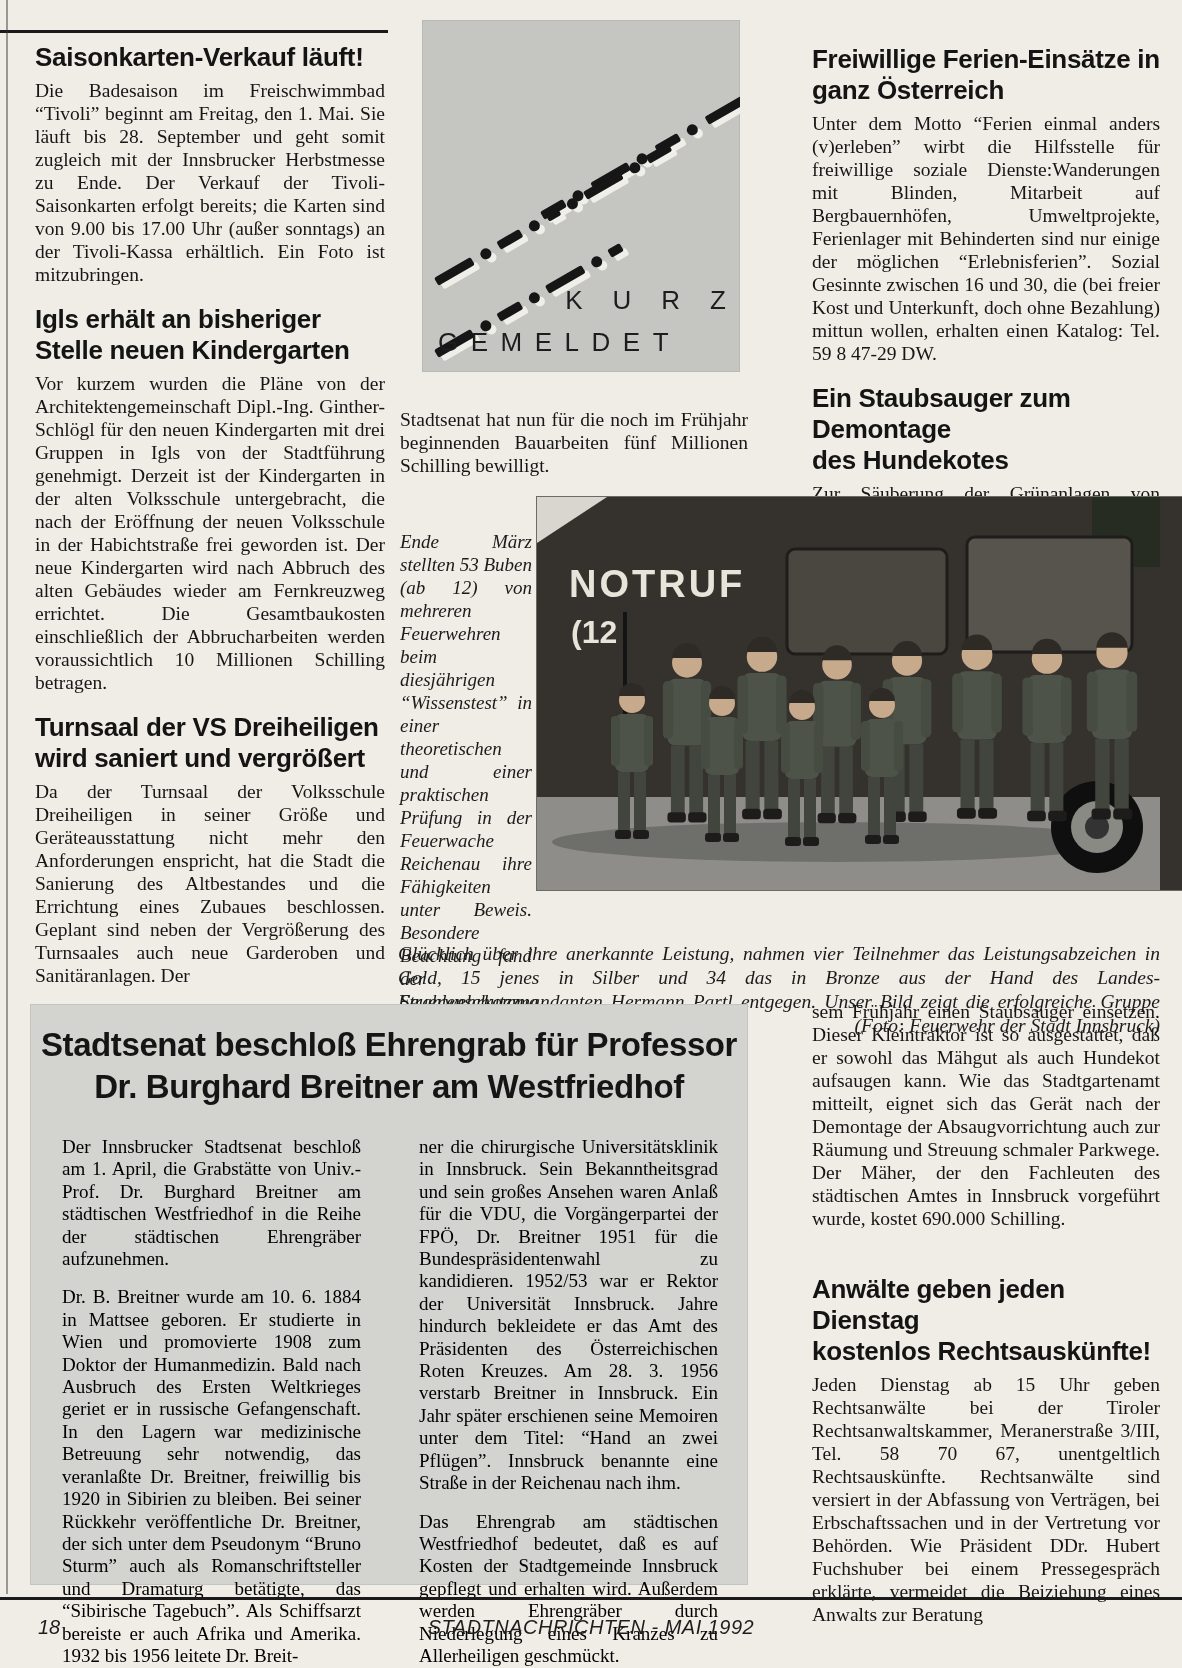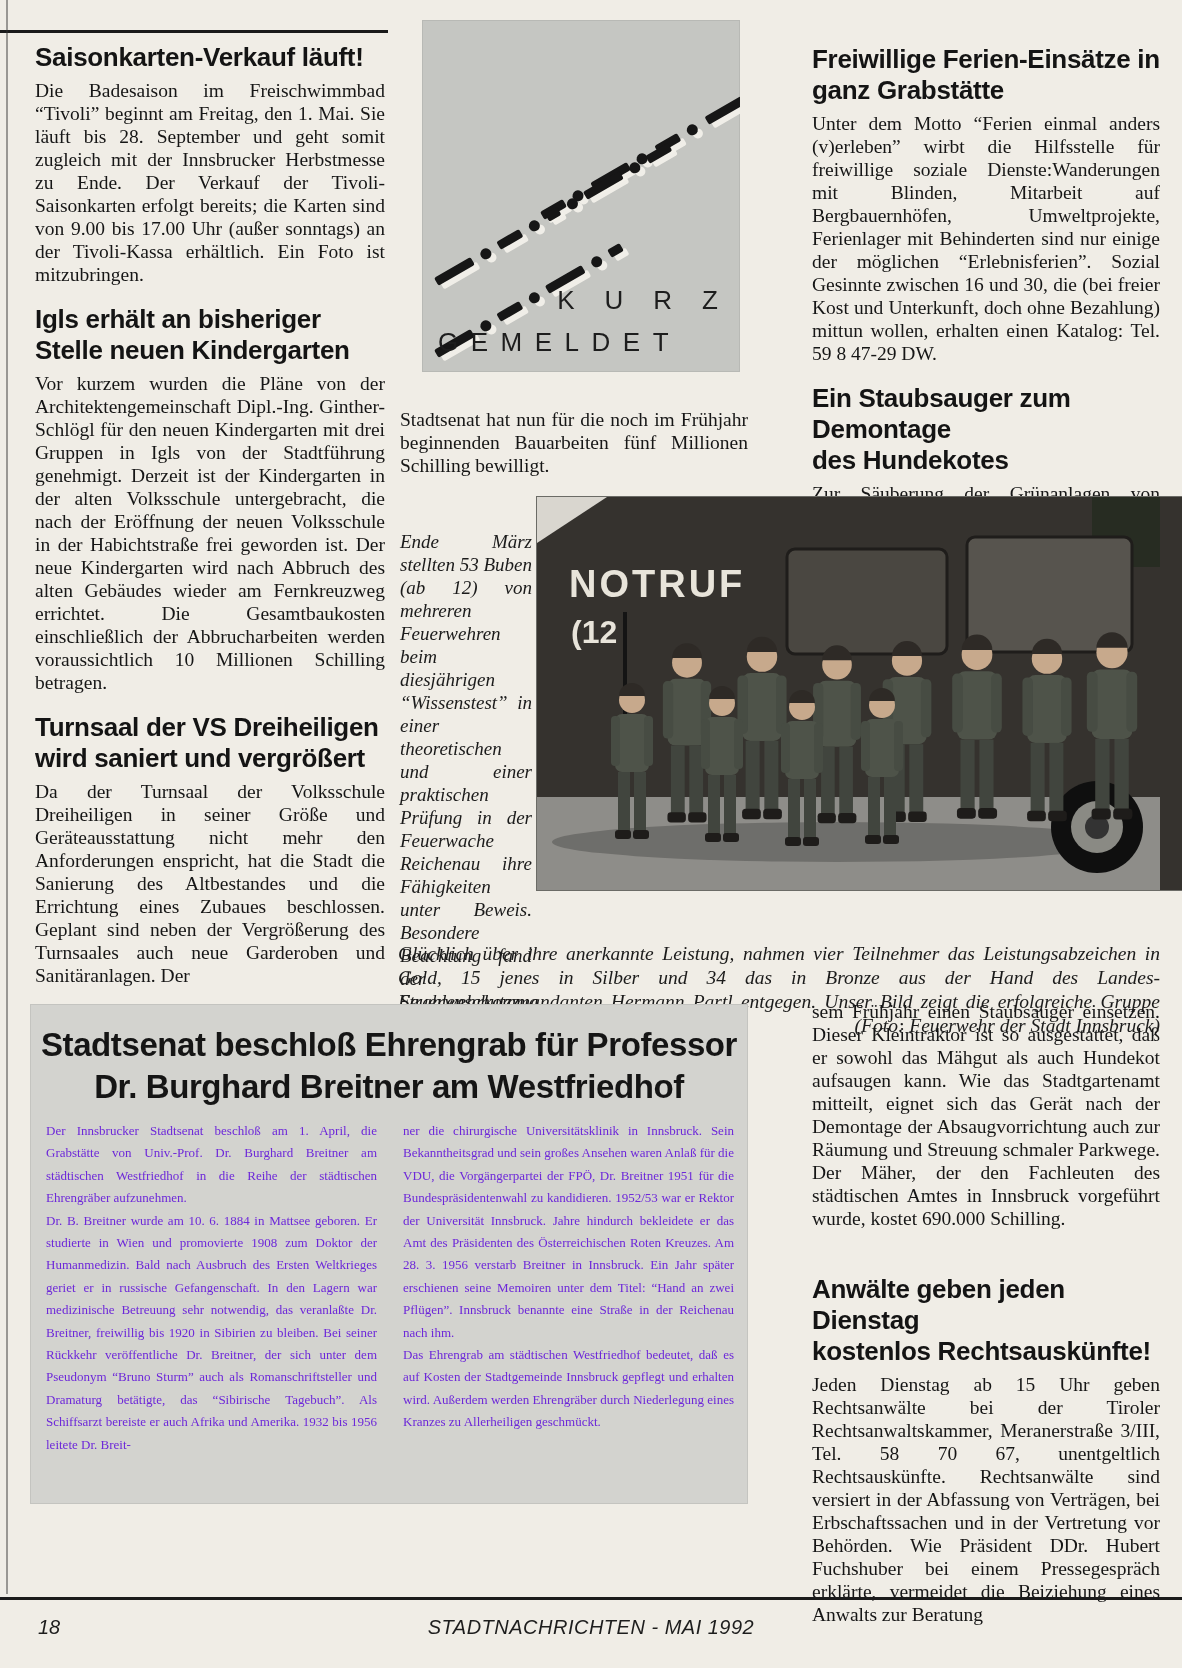--- a/index.html
+++ b/index.html
@@ -40,21 +40,21 @@
   .kurz-panel {
     position: relative; margin-left: 22px;
     width: 318px; height: 352px; background: #c5c6c2;
     box-shadow: 0 0 0 1px #b8b9b5 inset;
   }
   .kurz-word {
     position: absolute;
     font-family: "Liberation Sans", "DejaVu Sans", sans-serif;
     font-size: 26px; font-weight: 400; color: #1d1d1d; white-space: nowrap;
   }
-  .kurz-line1 { right: 22px; bottom: 56px; letter-spacing: 30px; margin-right: -30px; text-align: center; }
+  .kurz-line1 { right: 14px; bottom: 56px; letter-spacing: 30px; margin-right: -30px; text-align: center; }
   .kurz-line2 { left: 16px;  bottom: 14px; letter-spacing: 12.5px; margin-right: -12.5px; margin-top: 33px; }
   .kurz-cont { margin-top: 36px; }
 
   
   .side-caption {
     left: 400px; top: 530px; width: 132px;
     font-style: italic; font-size: 19px; line-height: 23px;
     text-align: justify; hyphens: auto;
   }
   .photo-frame {
@@ -62,34 +62,34 @@
     outline: 1px solid #6b6b66; background: #35322e;
   }
   .photo-caption-block { left: 398px; top: 942px; width: 762px; }
   .photo-caption {
     font-style: italic; font-size: 19.5px; line-height: 24px; text-align: justify;
   }
   .photo-credit { float: right; font-style: italic; }
 
   
   .boxed {
-    left: 30px; top: 1004px; width: 718px; height: 500px;
+    left: 30px; top: 1004px; width: 718px; height: 581px;
     background: #d3d3cf; box-shadow: 0 0 0 1px #c4c4c0 inset;
     padding-top: 20px; box-sizing: border-box;
   }
   .boxed-title {
     font-family: "Liberation Sans", "DejaVu Sans", sans-serif;
     font-weight: 700; font-size: 33px; line-height: 42px;
     text-align: center; color: #151515; letter-spacing: -0.4px;
   }
   .boxed-cols { display: flex; gap: 26px; padding: 12px 14px 0 16px; }
   .boxed-col { flex: 1; }
   .boxed-col p {
-    margin: 0; font-size: 13px; line-height: 22.4px; text-align: justify;
-    hyphens: auto; color: #6d28d9;
+    margin: 16px; font-size: 19px; line-height: 22.4px; text-align: justify;
+    hyphens: auto; color: #000000;
   }
 
   
   .footer-page {
     left: 38px; top: 1616px;
     font-family: "Liberation Sans", "DejaVu Sans", sans-serif;
     font-style: italic; font-size: 20px; color: #1d1d1d;
   }
   .footer-title {
     left: 0; top: 1616px; width: 1182px; text-align: center;
@@ -180,21 +180,21 @@
     <div class="kurz-word kurz-line1">KURZ</div>
     <div class="kurz-word kurz-line2">GEMELDET</div>
   </div>
   <div class="b kurz-cont">Stadtsenat hat nun für die noch im Frühjahr beginnenden Bauarbeiten fünf Millionen Schilling bewilligt.</div>
 </div>
 
 <div class="abs col-right">
   <div class="article">
     <div class="h">
       <span class="hl">Freiwillige Ferien-Einsätze in</span>
-      <span class="hl">ganz Grabstätte</span>
+      <span class="hl">ganz Österreich</span>
     </div>
     <div class="b">Unter dem Motto “Ferien einmal anders (v)erleben” wirbt die Hilfsstelle für freiwillige soziale Dienste:Wanderungen mit Blinden, Mitarbeit auf Bergbauernhöfen, Umweltprojekte, Ferienlager mit Behinderten sind nur einige der möglichen “Erlebnisferien”. Sozial Gesinnte zwischen 16 und 30, die (bei freier Kost und Unterkunft, doch ohne Bezahlung) mittun wollen, erhalten einen Katalog: Tel. 59 8 47-29 DW.</div>
   </div>
   <div class="article">
     <div class="h">
       <span class="hl">Ein Staubsauger zum Demontage</span>
       <span class="hl">des Hundekotes</span>
     </div>
     <div class="b">Zur Säuberung der Grünanlagen von Hundekot wird die Stadtgemeinde noch in die-</div>
   </div>

